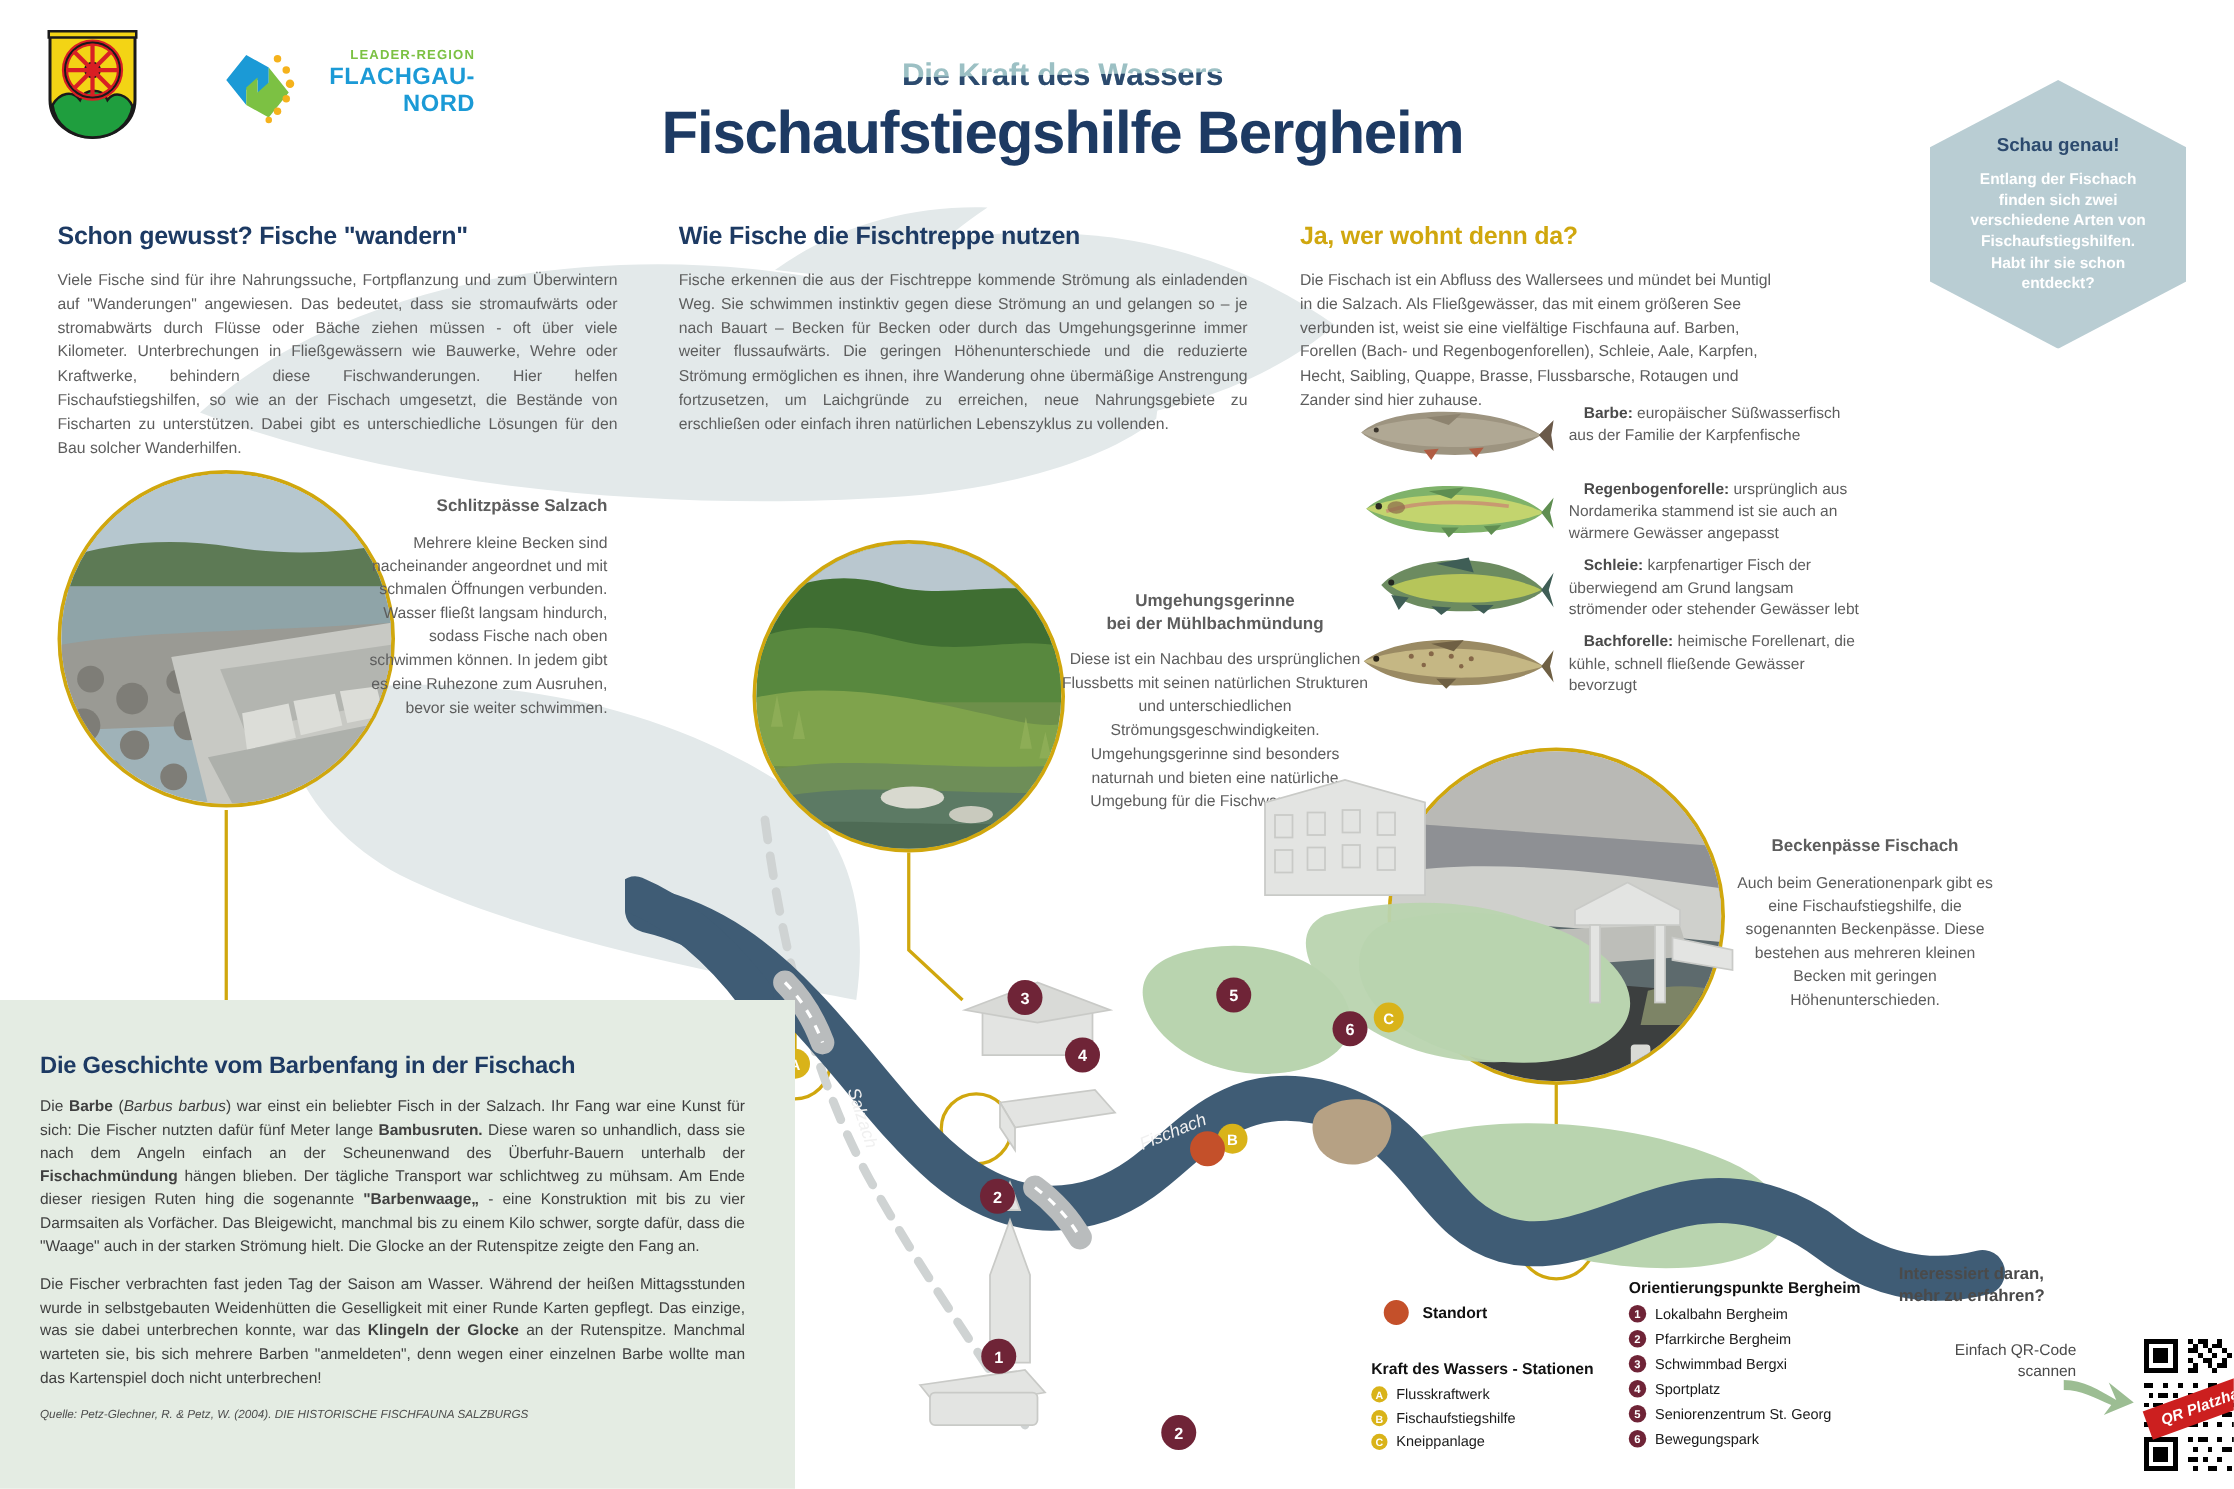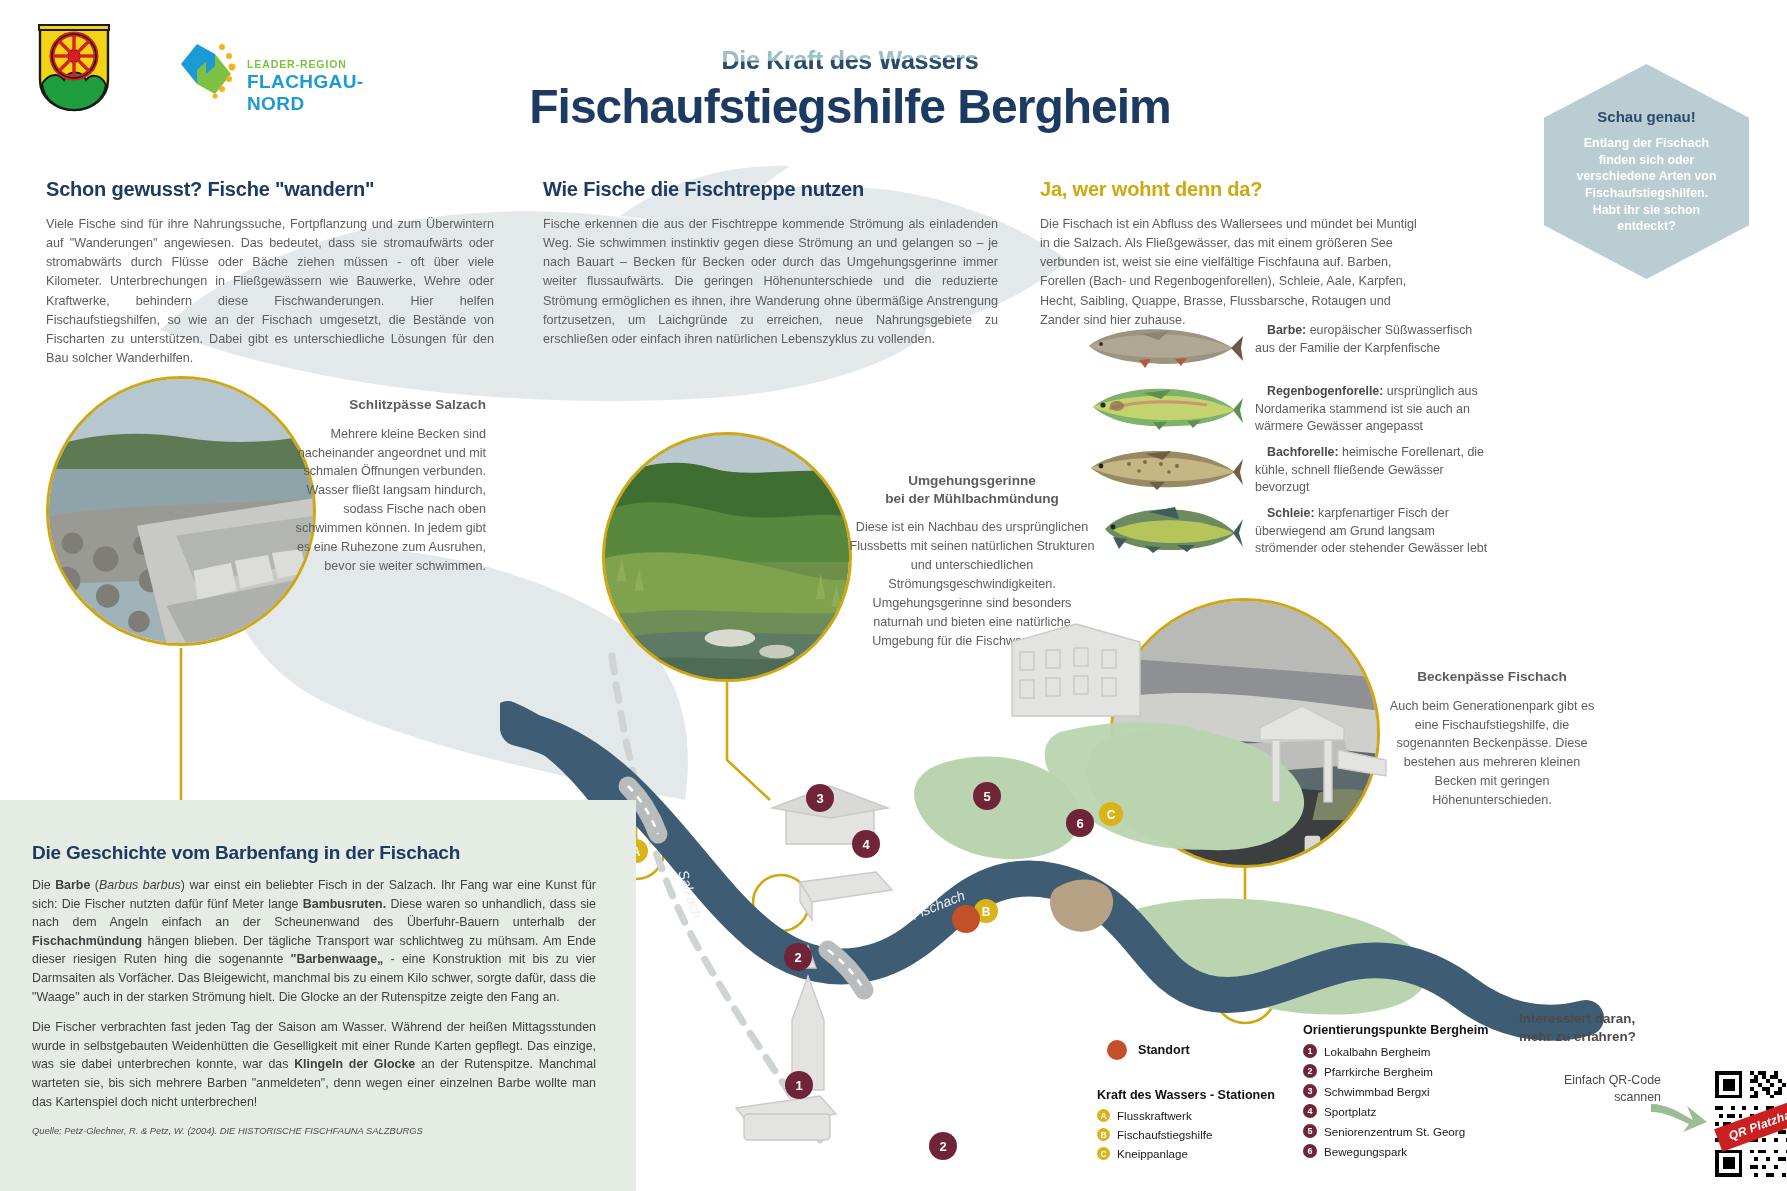--- a/index.html
+++ b/index.html
@@ -19,21 +19,21 @@
   .fish-silhouette {
     position: absolute;
     fill: #e3e9ea;
     pointer-events: none;
   }
 
   
   #crest { position: absolute; left: 36px; top: 22px; width: 76px; height: 92px; }
   #leader-logo { position: absolute; left: 175px; top: 38px; width: 205px; height: 62px; }
   #leader-logo .ll-mark { position: absolute; left:0; top:0; width:62px; height:62px; }
-  #leader-logo .ll-text { position: absolute; left: 72px; top: 20px; }
+  #leader-logo .ll-text { position: absolute; left: 72px; top: 0; text-align: right; }
   .ll-small { font-size: 10.5px; letter-spacing: 0.9px; color: #7cc143; font-weight: 700; }
   .ll-big { font-size: 19px; letter-spacing: 0.4px; color: #1b9ad6; font-weight: 800; margin-top:1px;}
 
   
   #headline-wrap { position: absolute; left: 480px; top: 46px; width: 740px; text-align: center; }
   #kicker {
     font-size: 25px; font-weight: 800; letter-spacing: -0.3px;
     position: relative; display: inline-block;
   }
   #kicker .k-back { color: #9cc0c4; }
@@ -209,21 +209,21 @@
   <div id="headline-wrap">
     <div id="kicker">
       <span class="k-back">Die Kraft des Wassers</span>
       <span class="k-front">Die Kraft des Wassers</span>
     </div>
     <div id="title">Fischaufstiegshilfe Bergheim</div>
   </div>
 
   <div id="hexagon">
     <div id="hex-title">Schau genau!</div>
-    <div id="hex-body">Entlang der Fischach finden sich oder verschiedene Arten von Fischaufstiegshilfen. Habt ihr sie schon entdeckt?</div>
+    <div id="hex-body">Entlang der Fischach finden sich zwei verschiedene Arten von Fischaufstiegshilfen. Habt ihr sie schon entdeckt?</div>
   </div>
 
   <div id="col1">
     <div class="col-head">Schon gewusst? Fische "wandern"</div>
     <div class="body-text">Viele Fische sind für ihre Nahrungssuche, Fortpflanzung und zum Überwintern auf "Wanderungen" angewiesen. Das bedeutet, dass sie stromaufwärts oder stromabwärts durch Flüsse oder Bäche ziehen müssen - oft über viele Kilometer. Unterbrechungen in Fließgewässern wie Bauwerke, Wehre oder Kraftwerke, behindern diese Fischwanderungen. Hier helfen Fischaufstiegshilfen, so wie an der Fischach umgesetzt, die Bestände von Fischarten zu unterstützen. Dabei gibt es unterschiedliche Lösungen für den Bau solcher Wanderhilfen.</div>
   </div>
   <div id="col2">
     <div class="col-head">Wie Fische die Fischtreppe nutzen</div>
     <div class="body-text">Fische erkennen die aus der Fischtreppe kommende Strömung als einladenden Weg. Sie schwimmen instinktiv gegen diese Strömung an und gelangen so – je nach Bauart – Becken für Becken oder durch das Umgehungsgerinne immer weiter flussaufwärts. Die geringen Höhenunterschiede und die reduzierte Strömung ermöglichen es ihnen, ihre Wanderung ohne übermäßige Anstrengung fortzusetzen, um Laichgründe zu erreichen, neue Nahrungsgebiete zu erschließen oder einfach ihren natürlichen Lebenszyklus zu vollenden.</div>
   </div>
@@ -260,20 +260,38 @@
         <path d="M26,30 C52,22 88,21 124,26" stroke="#c98a72" stroke-width="3" fill="none" opacity="0.8"></path>
         <path d="M150,31 L160,19 L157,31 L160,44 Z" fill="#5f8e51"></path>
         <path d="M70,43 L84,43 L76,51 Z" fill="#5f8e51"></path>
         <path d="M104,42 L118,41 L110,49 Z" fill="#5f8e51"></path>
         <path d="M60,14 L88,11 L78,20 Z" fill="#5f8e51"></path>
         <circle cx="20" cy="26" r="2.6" fill="#2b2b22"></circle>
         <ellipse cx="34" cy="27" rx="7" ry="5" fill="#8c6a4a" opacity="0.7"></ellipse>
       </svg>
       <div class="fish-desc">
         <b>Regenbogenforelle:</b><span> ursprünglich aus Nordamerika stammend ist sie auch an wärmere Gewässer angepasst</span>
+      </div>
+    </div>
+
+    <div class="fish-row">
+      <svg class="fish-thumb" viewBox="0 0 160 52">
+        <path d="M22,28 C40,8 86,4 116,12 C134,17 146,25 152,32
+                 C142,42 118,48 94,49 C58,50 34,42 22,28 Z" fill="#6c8b60"></path>
+        <path d="M30,29 C52,19 92,16 124,23 C136,26 146,29 150,32
+                 C138,38 116,42 92,42 C60,42 40,36 30,29 Z" fill="#c3cf59" opacity="0.85"></path>
+        <path d="M150,32 L160,18 L156,32 L160,46 Z" fill="#3f5e56"></path>
+        <path d="M66,11 L92,6 L96,18 Z" fill="#3f5e56"></path>
+        <path d="M62,45 L78,46 L70,52 Z" fill="#3f5e56"></path>
+        <path d="M94,44 L112,44 L104,51 Z" fill="#3f5e56"></path>
+        <path d="M30,36 L44,38 L36,48 Z" fill="#3f5e56"></path>
+        <circle cx="30" cy="26" r="2.4" fill="#23261f"></circle>
+      </svg>
+      <div class="fish-desc">
+        <b>Schleie:</b><span> karpfenartiger Fisch der überwiegend am Grund langsam strömender oder stehender Gewässer lebt</span>
       </div>
     </div>
 
     <div class="fish-row">
       <svg class="fish-thumb" viewBox="0 0 160 52">
         <path d="M8,28 C28,12 74,7 108,14 C128,18 142,25 152,32
                  C140,40 118,46 94,47 C58,49 26,43 8,28 Z" fill="#9a8a63"></path>
         <path d="M8,28 C28,19 74,15 108,20 C128,23 142,28 152,32
                  C140,36 118,40 94,41 C58,42 26,36 8,28 Z" fill="#cfc28c" opacity="0.8"></path>
         <g fill="#7a5a3e" opacity="0.85">
@@ -284,38 +302,20 @@
           <circle cx="56" cy="31" r="1.8"></circle>
             <circle cx="86" cy="32" r="1.8"></circle>
         </g>
         <path d="M150,32 L160,19 L157,32 L160,45 Z" fill="#6f6044"></path>
         <path d="M62,14 L88,11 L80,20 Z" fill="#6f6044"></path>
         <path d="M66,42 L82,42 L74,50 Z" fill="#6f6044"></path>
         <circle cx="18" cy="26" r="2.4" fill="#2b2519"></circle>
       </svg>
       <div class="fish-desc">
         <b>Bachforelle:</b><span> heimische Forellenart, die kühle, schnell fließende Gewässer bevorzugt</span>
-      </div>
-    </div>
-
-    <div class="fish-row">
-      <svg class="fish-thumb" viewBox="0 0 160 52">
-        <path d="M22,28 C40,8 86,4 116,12 C134,17 146,25 152,32
-                 C142,42 118,48 94,49 C58,50 34,42 22,28 Z" fill="#6c8b60"></path>
-        <path d="M30,29 C52,19 92,16 124,23 C136,26 146,29 150,32
-                 C138,38 116,42 92,42 C60,42 40,36 30,29 Z" fill="#c3cf59" opacity="0.85"></path>
-        <path d="M150,32 L160,18 L156,32 L160,46 Z" fill="#3f5e56"></path>
-        <path d="M66,11 L92,6 L96,18 Z" fill="#3f5e56"></path>
-        <path d="M62,45 L78,46 L70,52 Z" fill="#3f5e56"></path>
-        <path d="M94,44 L112,44 L104,51 Z" fill="#3f5e56"></path>
-        <path d="M30,36 L44,38 L36,48 Z" fill="#3f5e56"></path>
-        <circle cx="30" cy="26" r="2.4" fill="#23261f"></circle>
-      </svg>
-      <div class="fish-desc">
-        <b>Schleie:</b><span> karpfenartiger Fisch der überwiegend am Grund langsam strömender oder stehender Gewässer lebt</span>
       </div>
     </div>
   </div>
 
   <div class="photo-circle" style="left:46px; top:376px; width:270px; height:270px;">
     <svg class="photo-inner" viewBox="0 0 270 270" preserveAspectRatio="none">
       <rect width="270" height="270" fill="#9fb2b8"></rect>
       <rect width="270" height="92" fill="#b6c7cf"></rect>
       <path d="M0,70 C40,56 90,52 140,60 C190,68 240,64 270,56 L270,96 L0,96 Z" fill="#5d7a55"></path>
       <rect y="92" width="270" height="52" fill="#8fa4a8"></rect>

